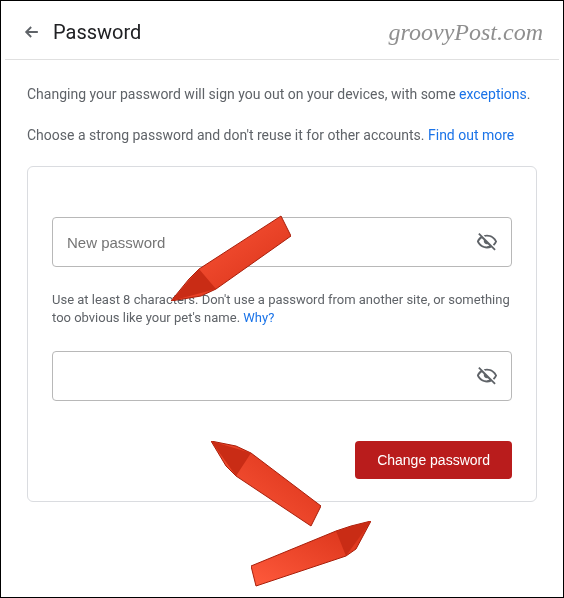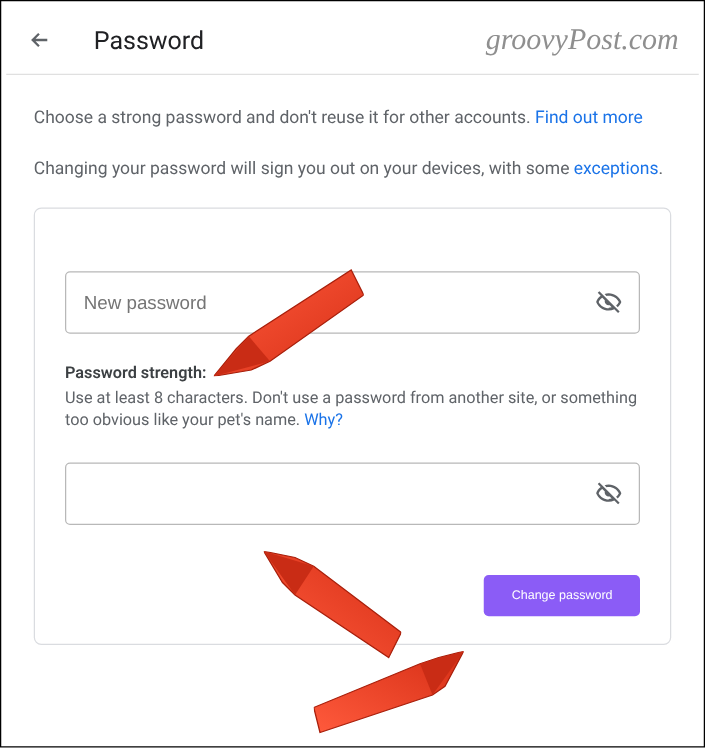--- a/index.html
+++ b/index.html
@@ -28,21 +28,21 @@
       display: flex;
       align-items: center;
       justify-content: center;
       border-radius: 50%;
       cursor: pointer;
       color: #5f6368;
     }
     .title {
       font-size: 20px;
       color: #202124;
-      margin-left: 26px;
+      margin-left: 4px;
       font-weight: 400;
       text-align: center;
     }
     .watermark {
       margin-left: auto;
       font-family: Georgia, serif;
       color: #8f8f8f;
       font-size: 24px;
       font-style: italic;
     }
@@ -111,26 +111,26 @@
       color: #5f6368;
       line-height: 1.4;
       margin-bottom: 22px;
     }
     .footer {
       display: flex;
       justify-content: flex-end;
       margin-top: 40px;
     }
     .change-btn {
-      background: #8b5cf6;
+      background: #b91c1c;
       color: #fff;
       border: none;
       border-radius: 4px;
       padding: 11px 22px;
-      font-size: 10px;
+      font-size: 14px;
       font-weight: 500;
       cursor: pointer;
     }
     .arrow {
       position: absolute;
       pointer-events: none;
     }
   </style>
 </head>
 <body>
@@ -142,38 +142,37 @@
         <path d="M19 12H5M11 18l-6-6 6-6"></path>
       </svg>
     </div>
     <div class="title">Password</div>
     <div class="watermark">groovyPost.com</div>
   </div>
 
   <div class="content">
     <div class="intro">
       <p>
-        <span>Choose a strong password and don't reuse it for other accounts. </span><a href="#">Find out more</a>
+        <span>Changing your password will sign you out on your devices, with some </span><a href="#">exceptions</a><span>.</span>
       </p>
       <p>
-        <span>Changing your password will sign you out on your devices, with some </span><a href="#">exceptions</a><span>.</span>
+        <span>Choose a strong password and don't reuse it for other accounts. </span><a href="#">Find out more</a>
       </p>
     </div>
 
     <div class="card">
       <div class="field">
         <input type="password" placeholder="New password" style="">
         <div class="eye-btn">
           <svg width="22" height="22" viewBox="0 0 24 24" fill="currentColor">
             <path d="M12 6c3.79 0 7.17 2.13 8.82 5.5-.59 1.22-1.42 2.27-2.41 3.12l1.42 1.42C21.27 14.74 22.31 13.26 23 11.5 21.27 7.11 17 4 12 4c-1.27 0-2.49.2-3.64.57l1.65 1.65C10.66 6.09 11.32 6 12 6zM2.39 3.51L4.96 6.08C3.06 7.44 1.59 9.31 1 11.5 2.73 15.89 7 19 12 19c1.73 0 3.39-.37 4.87-1.04l3.23 3.23 1.41-1.41L3.8 2.1 2.39 3.51zM12 17c-3.79 0-7.17-2.13-8.82-5.5.72-1.47 1.83-2.7 3.19-3.6l2.2 2.2c-.08.29-.12.6-.12.9 0 1.93 1.57 3.5 3.5 3.5.31 0 .61-.04.9-.12l1.69 1.69c-.82.27-1.68.43-2.54.43z"></path>
           </svg>
         </div>
       </div>
 
-      <div class="strength-label">Password strength:</div>
       <div class="strength-note">
         <span>Use at least 8 characters. Don't use a password from another site, or something too obvious like your pet's name. </span><a href="#">Why?</a>
       </div>
 
       <div class="field">
         <div class="eye-btn">
           <svg width="22" height="22" viewBox="0 0 24 24" fill="currentColor">
             <path d="M12 6c3.79 0 7.17 2.13 8.82 5.5-.59 1.22-1.42 2.27-2.41 3.12l1.42 1.42C21.27 14.74 22.31 13.26 23 11.5 21.27 7.11 17 4 12 4c-1.27 0-2.49.2-3.64.57l1.65 1.65C10.66 6.09 11.32 6 12 6zM2.39 3.51L4.96 6.08C3.06 7.44 1.59 9.31 1 11.5 2.73 15.89 7 19 12 19c1.73 0 3.39-.37 4.87-1.04l3.23 3.23 1.41-1.41L3.8 2.1 2.39 3.51zM12 17c-3.79 0-7.17-2.13-8.82-5.5.72-1.47 1.83-2.7 3.19-3.6l2.2 2.2c-.08.29-.12.6-.12.9 0 1.93 1.57 3.5 3.5 3.5.31 0 .61-.04.9-.12l1.69 1.69c-.82.27-1.68.43-2.54.43z"></path>
           </svg>
         </div>

